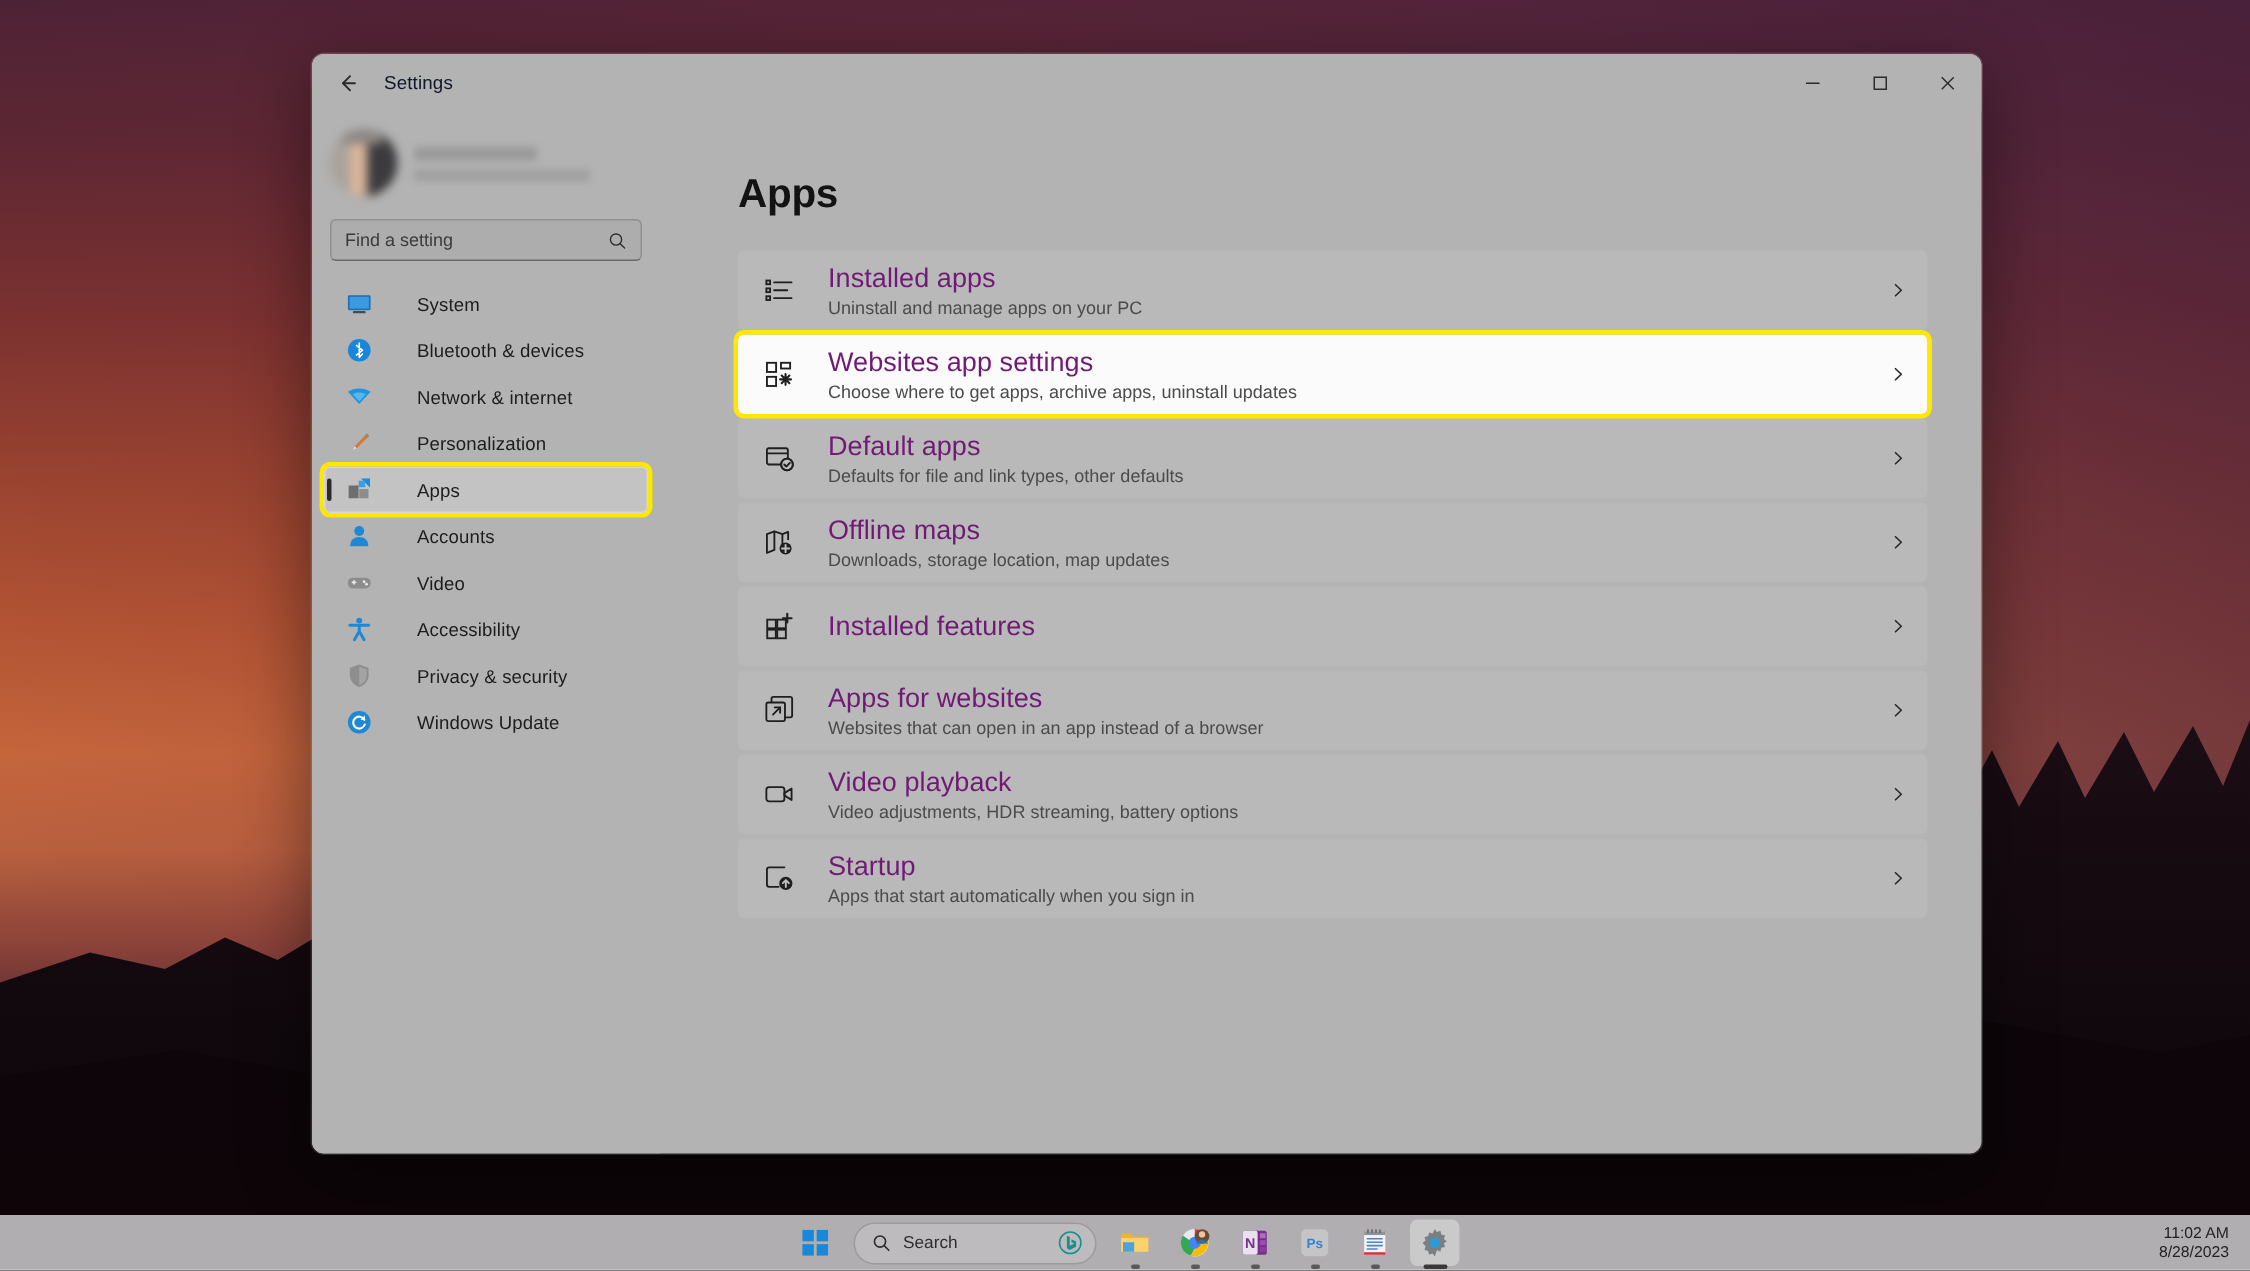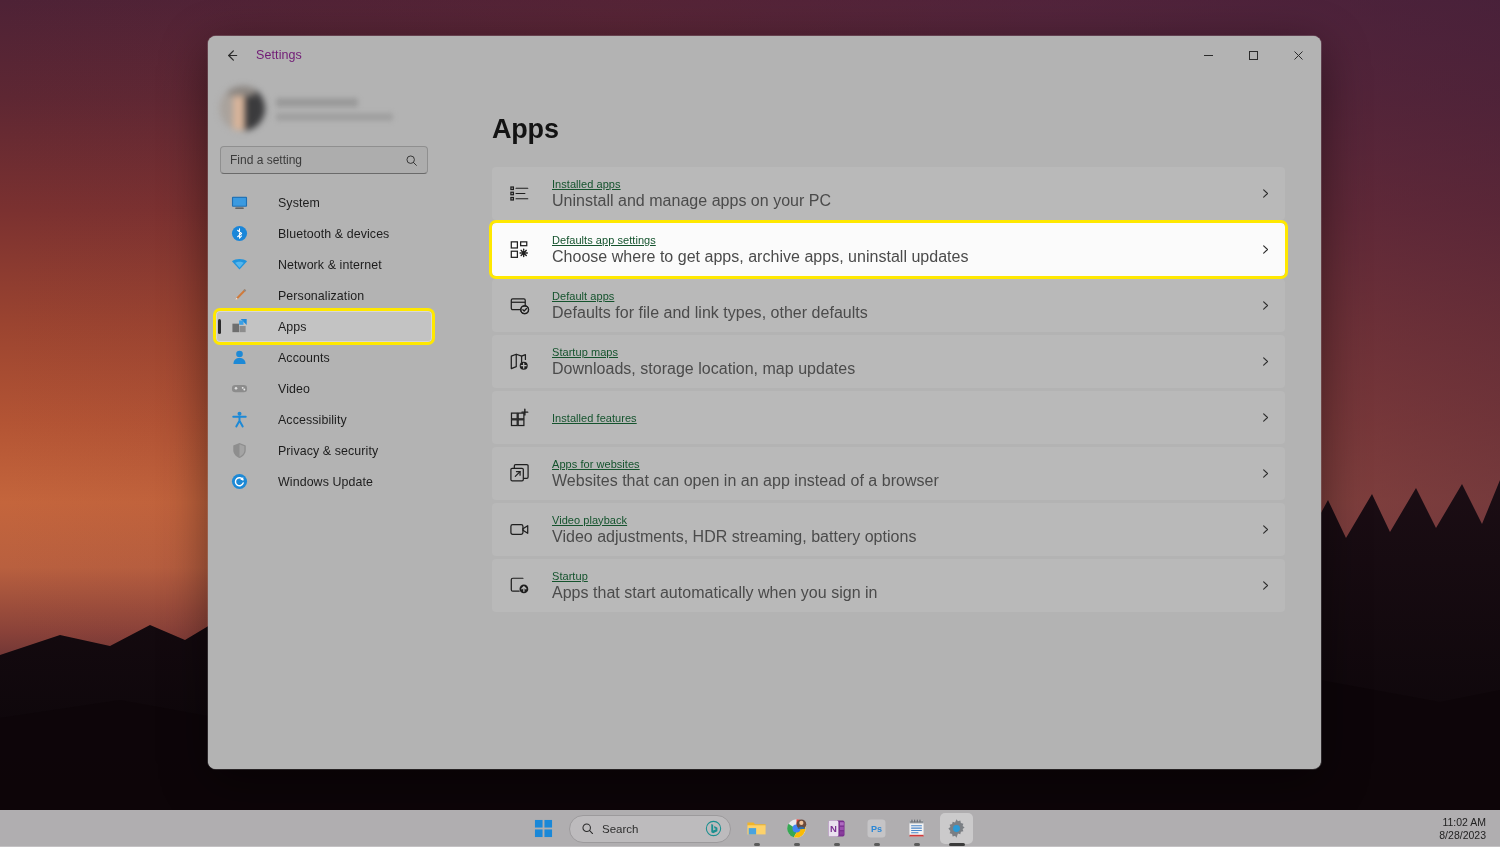--- a/index.html
+++ b/index.html
@@ -58,21 +58,21 @@
     display: flex; align-items: center;
     background: #b3b3b3;
     position: relative;
   }
   #back-button {
     width: 34px; height: 30px; margin-left: 6px;
     display: flex; align-items: center; justify-content: center;
     border-radius: 4px; color: #2a2a2a;
   }
   #win-title {
-    font-size: 12.5px; color: #701a75; margin-left: 8px; letter-spacing: .1px;
+    font-size: 12.5px; color: #0f172a; margin-left: 8px; letter-spacing: .1px;
   }
   #window-controls {
     position: absolute; right: 0; top: 0; height: 38px; display: flex;
   }
   .wc {
     width: 45px; height: 38px; display: flex; align-items: center; justify-content: center;
     color: #2b2b2b; font-size: 12px;
   }
 
   #window-body { flex: 1 1 auto; display: flex; min-height: 0; }
@@ -168,22 +168,22 @@
     outline: 3px solid #ffe800;
     z-index: 2;
   }
   .card-icon {
     width: 22px; height: 22px; flex: 0 0 22px;
     margin-right: 22px;
     display: flex; align-items: center; justify-content: center;
     color: #1f1f1f;
   }
   .card-text { flex: 1 1 auto; min-width: 0; display: flex; flex-direction: column; gap: 2px; }
-  .card-title { font-size: 11px; color: #14532d; letter-spacing: .05px; text-decoration: underline; }
-  .card-sub { font-size: 16px; color: #4b4b4b; letter-spacing: .02px; }
+  .card-title { font-size: 18px; color: #701a75; letter-spacing: .05px; }
+  .card-sub { font-size: 12px; color: #4b4b4b; letter-spacing: .02px; }
   .card-chevron { color: #2c2c2c; display: flex; align-items: center; padding-left: 10px; }
 
   
   #taskbar {
     position: absolute; left: 0; bottom: 0; width: 1500px; height: 37px;
     background: #b0aeb0;
     display: flex; align-items: center; justify-content: center;
     box-shadow: 0 -1px 0 rgba(255,255,255,0.25) inset;
   }
   #tb-center { display: flex; align-items: center; gap: 7px; }
@@ -443,21 +443,21 @@
           <span class="card-icon">
             <svg width="21" height="21" viewBox="0 0 22 22" fill="none" stroke="currentColor" stroke-width="1.3">
               <rect x="2.4" y="3" width="6.4" height="6.4"></rect>
               <rect x="12.2" y="3" width="6.4" height="4"></rect>
               <rect x="2.4" y="12.8" width="6.4" height="6.4"></rect>
               <circle cx="15.4" cy="14.6" r="2.3" fill="currentColor" stroke="none"></circle>
               <path d="M15.4 10.8 v1.1 M15.4 17.3 v1.1 M11.6 14.6 h1.2 M18 14.6 h1.2 M12.7 11.9 l.85 .85 M17.25 16.45 l.85 .85 M18.1 11.9 l-.85 .85 M13.55 16.45 l-.85 .85" stroke="currentColor" stroke-width="1.45" stroke-linecap="round"></path>
             </svg>
           </span>
           <span class="card-text">
-            <span class="card-title">Defaults app settings</span>
+            <span class="card-title">Websites app settings</span>
             <span class="card-sub">Choose where to get apps, archive apps, uninstall updates</span>
           </span>
           <span class="card-chevron">
             <svg width="11" height="11" viewBox="0 0 12 12" fill="none">
                 <path d="M4 2 L8.2 6 L4 10" stroke="currentColor" stroke-width="1.25" stroke-linecap="round" stroke-linejoin="round"></path>
               </svg>
           </span>
         </div>
 
         <div class="card">
@@ -485,21 +485,21 @@
           <span class="card-icon">
             <svg width="21" height="21" viewBox="0 0 22 22" fill="none" stroke="currentColor" stroke-width="1.3">
               <path d="M2.4 5.4 L7.6 3.4 L7.6 16.4 L2.4 18.4 Z" stroke-linejoin="round"></path>
               <path d="M7.6 3.4 L13.2 5.4 L13.2 12.4" stroke-linejoin="round"></path>
               <path d="M13.2 5.4 L17.2 3.8 L17.2 9.4" stroke-linejoin="round"></path>
               <circle cx="15.4" cy="15.4" r="4.2" fill="currentColor" stroke="none"></circle>
               <path d="M15.4 12.9 v5 M12.9 15.4 h5" stroke="#bfbfbf" stroke-width="1.35" stroke-linecap="round"></path>
             </svg>
           </span>
           <span class="card-text">
-            <span class="card-title">Startup maps</span>
+            <span class="card-title">Offline maps</span>
             <span class="card-sub">Downloads, storage location, map updates</span>
           </span>
           <span class="card-chevron">
             <svg width="11" height="11" viewBox="0 0 12 12" fill="none">
                 <path d="M4 2 L8.2 6 L4 10" stroke="currentColor" stroke-width="1.25" stroke-linecap="round" stroke-linejoin="round"></path>
               </svg>
           </span>
         </div>
 
         <div class="card">

